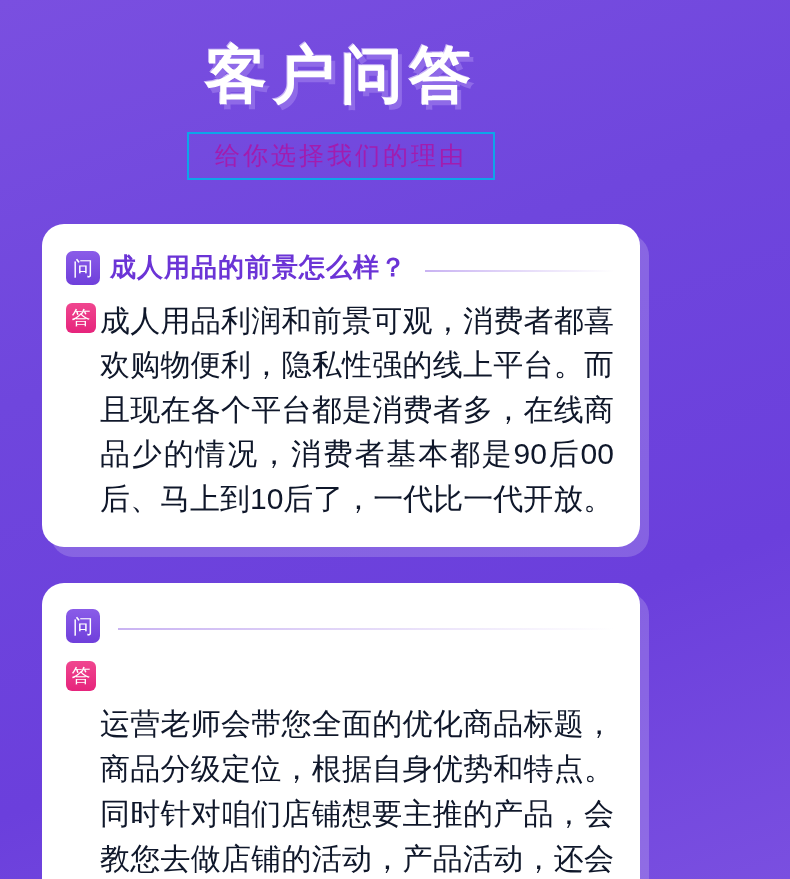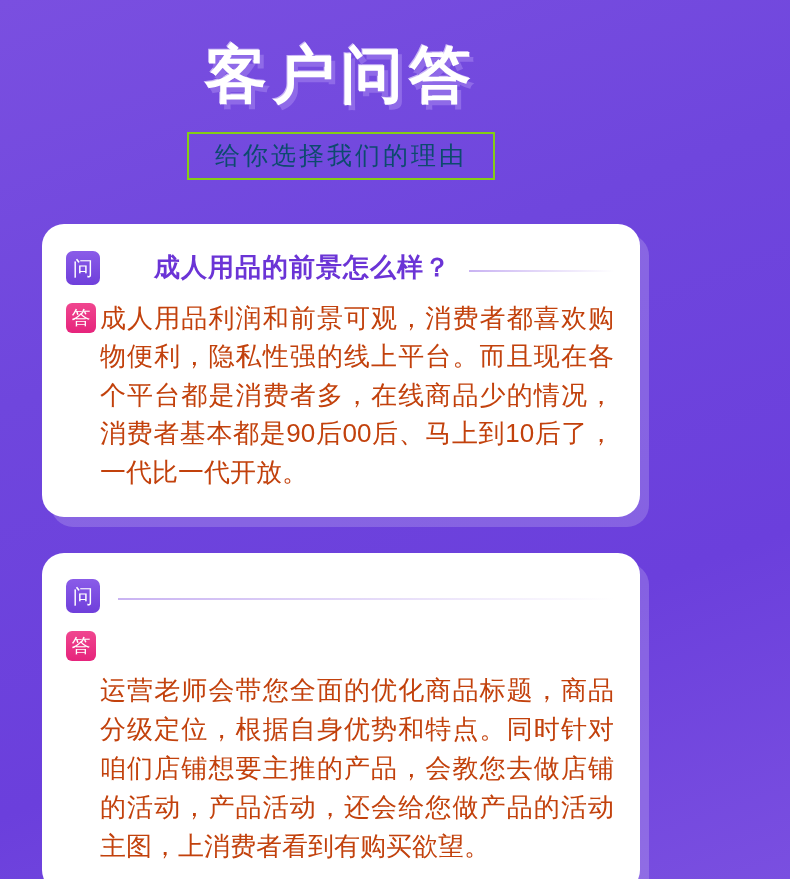--- a/index.html
+++ b/index.html
@@ -37,22 +37,22 @@
       -1px -1px 0 #c9b6f5;
     font-family: "Liberation Sans", sans-serif;
   }
   .subtitle-wrap {
     margin-top: 26px;
     display: flex;
     justify-content: center;
   }
   .subtitle {
     display: inline-block;
-    border: 2px solid #84cc16;
-    color: #0c4a6e;
+    border: 2px solid #0ea5e9;
+    color: #a21caf;
     font-size: 25px;
     letter-spacing: 3px;
     padding: 9px 26px 10px 26px;
     line-height: 1;
     position: relative;
   }
   .subtitle::after {
     content: "";
     position: absolute;
     left: 5px;
@@ -91,21 +91,20 @@
     line-height: 34px;
     text-align: center;
     font-weight: normal;
   }
   .q-text {
     font-size: 26px;
     font-weight: bold;
     color: #6b34d6;
     letter-spacing: 1px;
     white-space: nowrap;
-    margin-left: 44px;
   }
   .q-rule {
     flex: 1 1 auto;
     height: 2px;
     background: linear-gradient(90deg, #c9b3f2 0%, rgba(201,179,242,0) 100%);
     margin-left: 8px;
     margin-top: 6px;
   }
   .a-row {
     margin-top: 14px;
@@ -119,23 +118,23 @@
     border-radius: 6px;
     background: linear-gradient(180deg, #f0468f 0%, #e6247c 100%);
     color: #ffffff;
     font-size: 19px;
     line-height: 30px;
     text-align: center;
     margin-top: 4px;
     margin-right: 4px;
   }
   .a-text {
-    font-size: 26px;
+    font-size: 30px;
     line-height: 1.48;
-    color: #c2410c;
+    color: #0f172a;
     letter-spacing: 0px;
     text-align: justify;
   }
   .card-2 .a-text {
     line-height: 1.5;
     margin-top: 44px;
   }
 </style>
 </head>
 <body>

